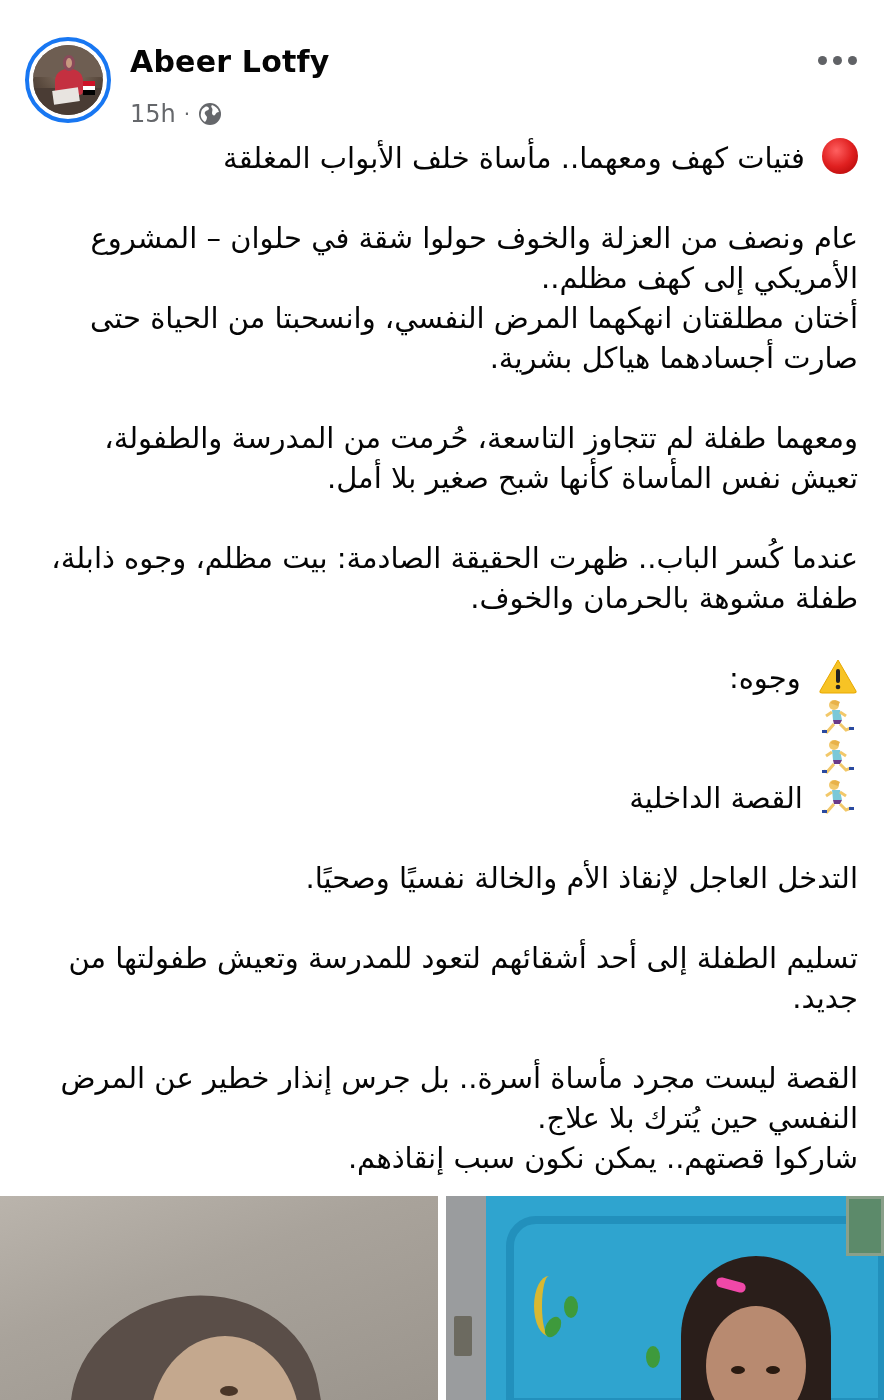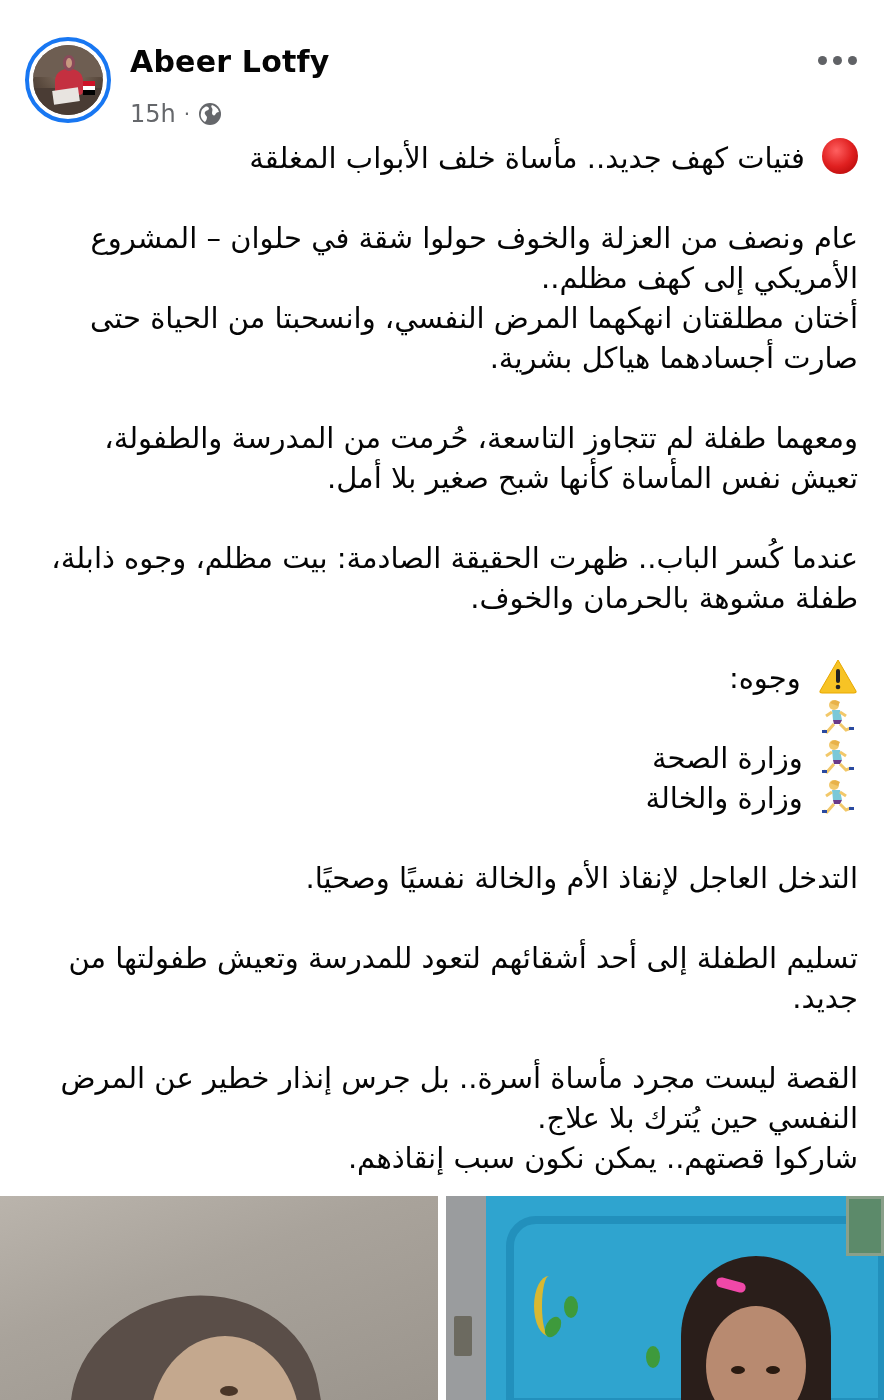--- a/index.html
+++ b/index.html
@@ -110,21 +110,21 @@
     <span></span>
     <span></span>
     <span></span>
   </div>
 </div>
 
 <div class="post-text">
   <div class="para">
     <span class="line">
       <span class="red-circle"></span>
-      <span>فتيات كهف جديد.. مأساة خلف الأبواب المغلقة</span>
+      <span>فتيات كهف ومعهما.. مأساة خلف الأبواب المغلقة</span>
     </span>
   </div>
 
   <div class="para">
     <span class="line">عام ونصف من العزلة والخوف حولوا شقة في حلوان – المشروع</span>
     <span class="line">الأمريكي إلى كهف مظلم..</span>
     <span class="line">أختان مطلقتان انهكهما المرض النفسي، وانسحبتا من الحياة حتى</span>
     <span class="line">صارت أجسادهما هياكل بشرية.</span>
   </div>
 
@@ -173,38 +173,37 @@
           <path d="M14 12 L22 12 L24 22 L15 22 Z" fill="#7ac8d8"></path>
           <path d="M15 22 L24 22 L22 26 L16 26 Z" fill="#6a3a8a"></path>
           <path d="M16 26 L9 34 L6 33" stroke="#f2c86a" stroke-width="3" fill="none"></path>
           <path d="M22 26 L28 32 L33 30" stroke="#f2c86a" stroke-width="3" fill="none"></path>
           <path d="M14 14 L8 18" stroke="#f2c86a" stroke-width="3"></path>
           <path d="M22 14 L28 18" stroke="#f2c86a" stroke-width="3"></path>
           <rect x="4" y="32" width="5" height="3" fill="#2a4aa0"></rect>
           <rect x="31" y="29" width="5" height="3" fill="#2a4aa0"></rect>
         </svg>
       </span>
-      <span>وزارة الصحة</span>
     </span>
     <span class="line">
       <span class="runner">
         <svg width="40" height="38" viewBox="0 0 40 38">
           <circle cx="16" cy="7" r="5" fill="#f2c86a"></circle>
           <path d="M12 5 Q16 0 22 4 L20 8 Z" fill="#e8b24a"></path>
           <path d="M14 12 L22 12 L24 22 L15 22 Z" fill="#7ac8d8"></path>
           <path d="M15 22 L24 22 L22 26 L16 26 Z" fill="#6a3a8a"></path>
           <path d="M16 26 L9 34 L6 33" stroke="#f2c86a" stroke-width="3" fill="none"></path>
           <path d="M22 26 L28 32 L33 30" stroke="#f2c86a" stroke-width="3" fill="none"></path>
           <path d="M14 14 L8 18" stroke="#f2c86a" stroke-width="3"></path>
           <path d="M22 14 L28 18" stroke="#f2c86a" stroke-width="3"></path>
           <rect x="4" y="32" width="5" height="3" fill="#2a4aa0"></rect>
           <rect x="31" y="29" width="5" height="3" fill="#2a4aa0"></rect>
         </svg>
       </span>
-      <span>وزارة والخالة</span>
+      <span>القصة الداخلية</span>
     </span>
   </div>
 
   <div class="para">
     <span class="line">التدخل العاجل لإنقاذ الأم والخالة نفسيًا وصحيًا.</span>
   </div>
 
   <div class="para">
     <span class="line">تسليم الطفلة إلى أحد أشقائهم لتعود للمدرسة وتعيش طفولتها من</span>
     <span class="line">جديد.</span>

